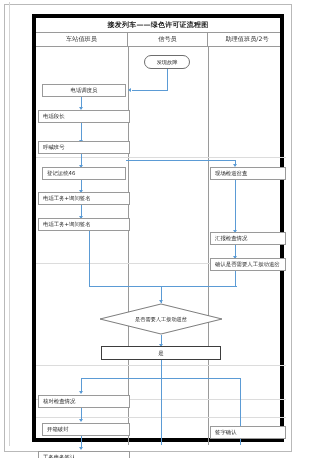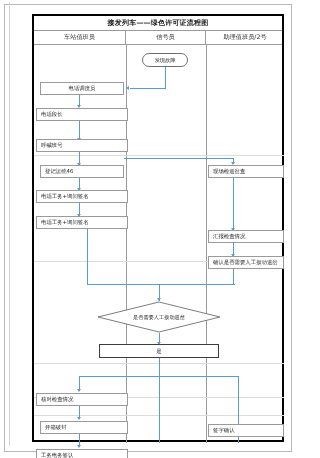--- a/index.html
+++ b/index.html
@@ -40,21 +40,21 @@
     box-sizing: border-box;
   }
   
   .chart {
     position: absolute;
     left: 32px;
     top: 14px;
     width: 252px;
     height: 428px;
     box-sizing: border-box;
-    border: 2px solid #000000;
+    border: 4px solid #000000;
     background: #ffffff;
   }
   .title-row {
     position: absolute;
     left: 0; top: 0;
     width: 100%;
     height: 15px;
     border-bottom: 1px solid #9a9a9a;
     box-sizing: border-box;
     display: flex;

